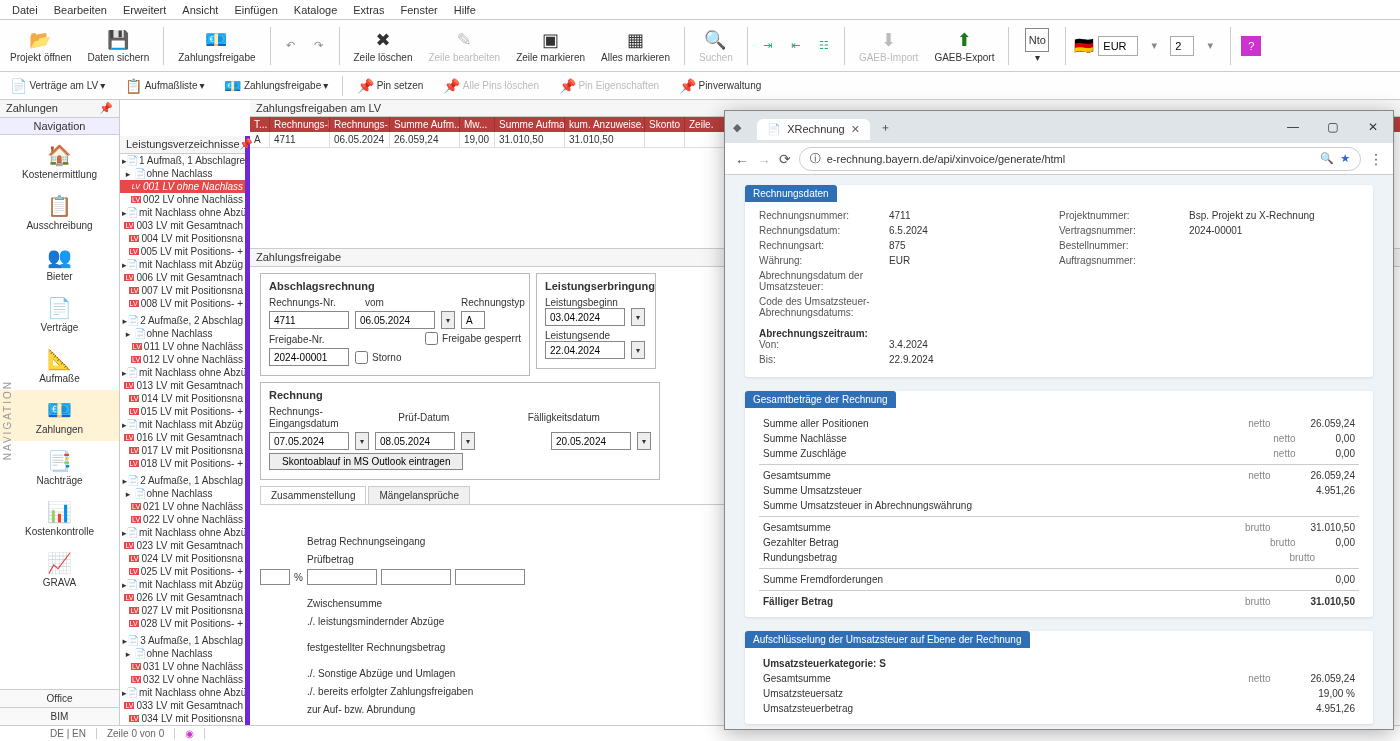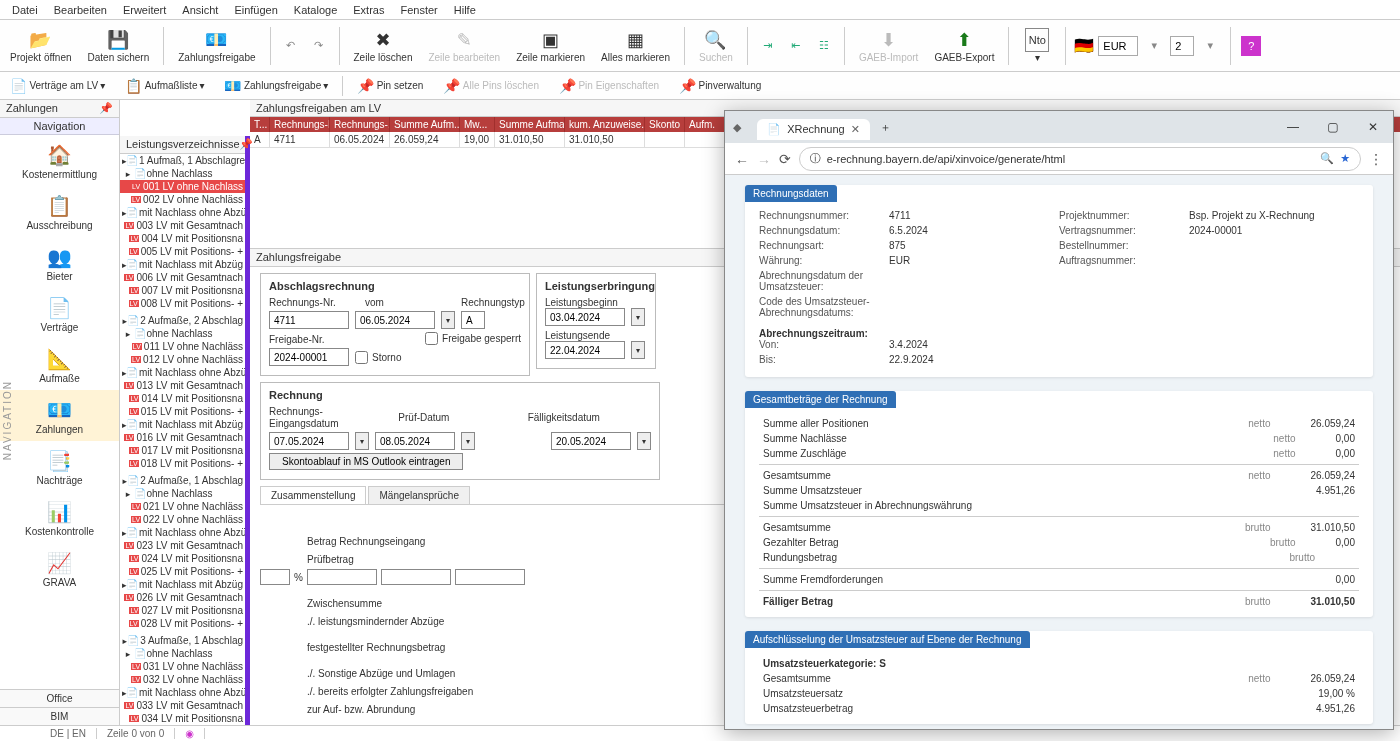--- a/index.html
+++ b/index.html
@@ -35,21 +35,21 @@
 .nav-item { display:flex; flex-direction:column; align-items:center; padding:6px 2px; cursor:pointer; font-size:10px; }
 .nav-item.active { background:#fff3d6; }
 .nav-item .nic { width:28px; height:28px; font-size:20px; display:flex; align-items:center; justify-content:center; }
 .nav-bottom div { text-align:center; font-size:10px; padding:3px; border-top:1px solid #ccc; background:#f9f9f9; cursor:pointer; }
 .side-tab { writing-mode: vertical-rl; transform: rotate(180deg); font-size:10px; color:#999; position:absolute; left:2px; top:380px; letter-spacing:2px; }
 
 
 .treepanel { width: 130px; border-right:5px solid #6d28d9; display:flex; flex-direction:column;margin-top:36px; }
 .tree { flex:1; overflow:auto; font-size:10px; }
 .tree-row { display:flex; align-items:center; padding:1px 2px; white-space:nowrap; overflow:hidden; cursor:pointer; }
-.tree-row.sel { background:#e74848; color:#fff; }
+.tree-row.sel { background:#e74848; color:#fff;font-style:italic; }
 .tree-row .tic { width:12px; text-align:center; font-size:9px; }
 .tree-row .lv { background:#e74848; color:#fff; font-size:7px; padding:0 1px; margin-right:2px; }
 
 
 .workarea { flex:1; display:flex; flex-direction:column; min-width:0; }
 .wa-title { font-size:11px; padding:2px 6px; border-bottom:1px solid #ccc; background:#f6f6f6; display:flex; justify-content:space-between; }
 
 
 .grid { border-bottom:1px solid #ccc; }
 .grid-head { display:flex; background:#b73e3c; color:#fff; font-size:10px; }
@@ -343,21 +343,21 @@
     <div class="grid">
       <div class="grid-head" id="grid-head">
           <div style="width: 20px;">T...</div>
           <div style="width: 60px;">Rechnungs-Nr.</div>
           <div style="width: 60px;">Rechnungs-...</div>
           <div style="width: 70px;">Summe Aufm...</div>
           <div style="width: 35px;">Mw...</div>
           <div style="width: 70px;">Summe Aufma...</div>
           <div style="width: 80px;">kum. Anzuweise...</div>
           <div style="width: 40px;">Skonto</div>
-          <div style="width: 40px;">Aufm.</div>
+          <div style="width: 40px;">Zeile.</div>
           <div style="width: 50px;">./. Sko...</div>
         </div>
       <div class="grid-row" id="grid-row">
           <div style="width: 20px;">A</div>
           <div style="width: 60px;">4711</div>
           <div style="width: 60px;">06.05.2024</div>
           <div style="width: 70px;">26.059,24</div>
           <div style="width: 35px;">19,00</div>
           <div style="width: 70px;">31.010,50</div>
           <div style="width: 80px;">31.010,50</div>

